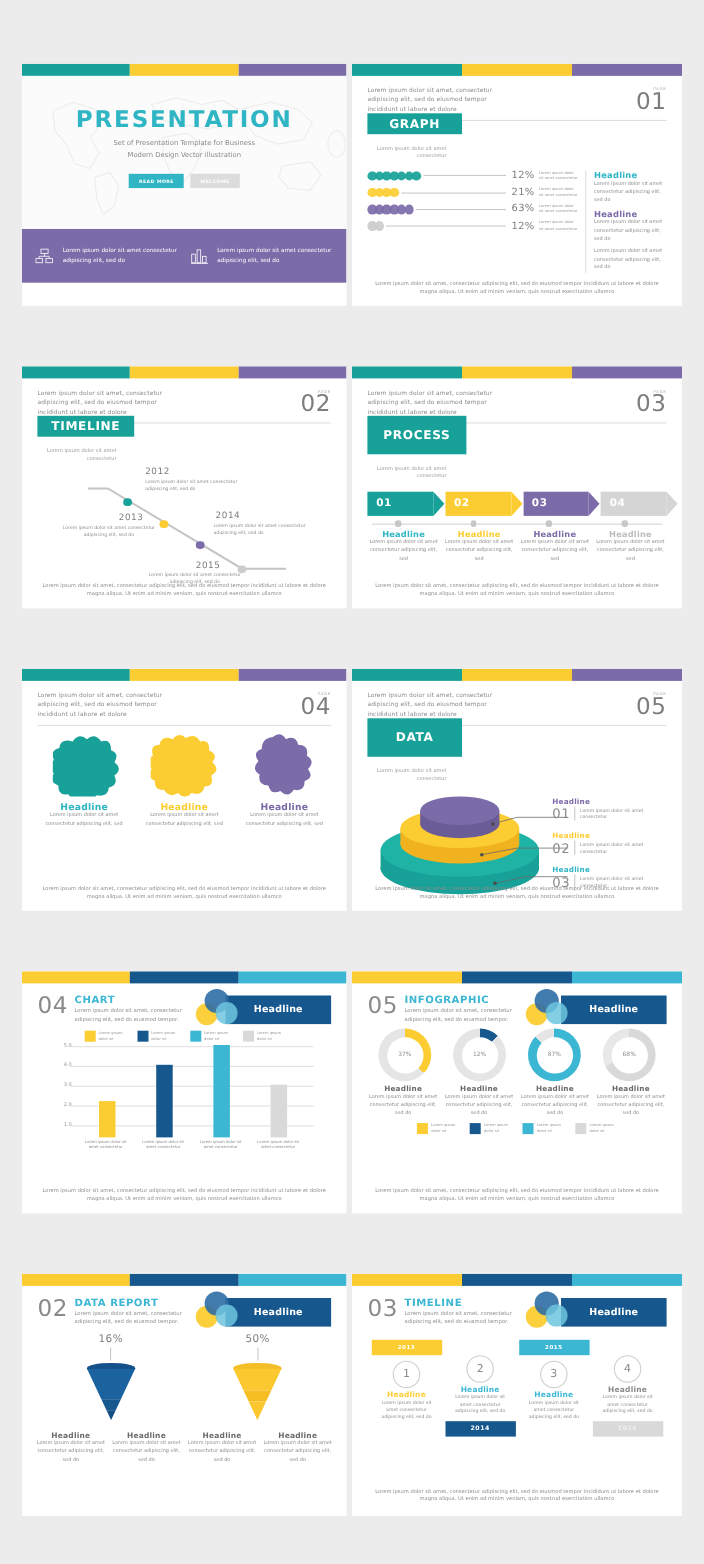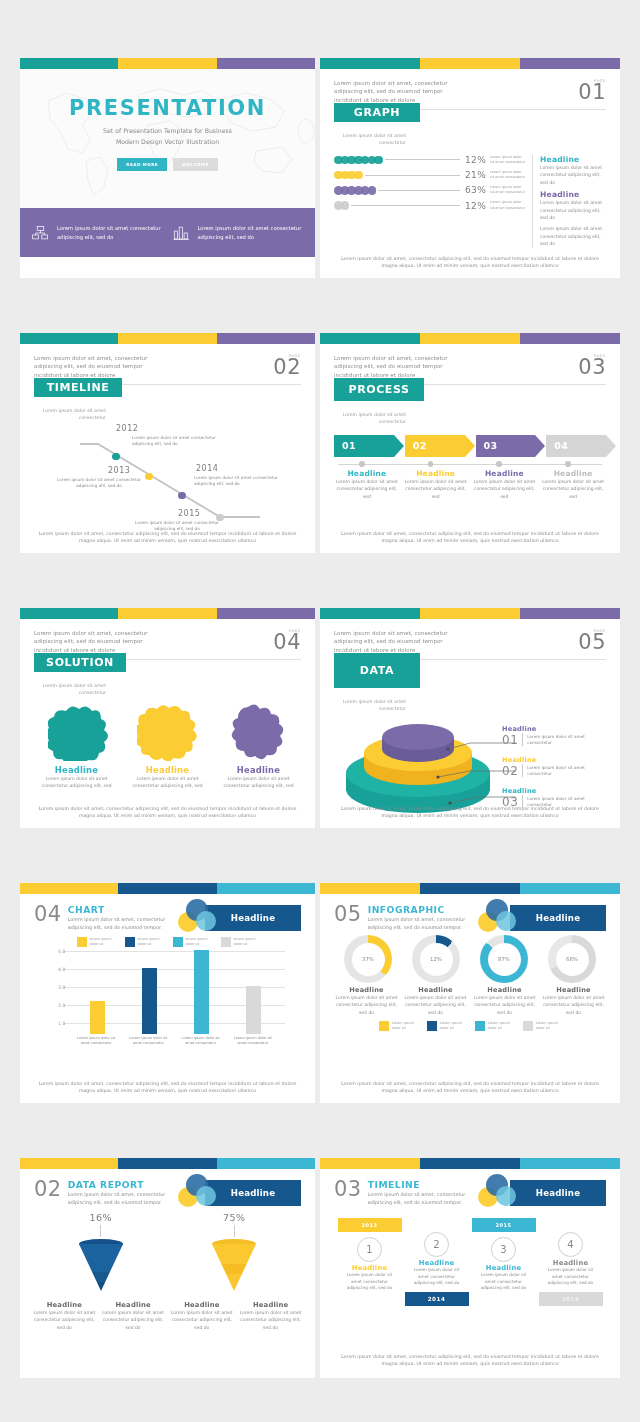--- a/index.html
+++ b/index.html
@@ -305,21 +305,21 @@
 
     <div class="tl-wrap">
       <svg width="295" height="125" style="position:absolute;left:0;top:0">
         <polyline points="60,22 78,22 200,95 240,95" fill="none" stroke="#c4c4c4" stroke-width="1.8"></polyline>
       </svg>
       <div class="tl-node" style="left:92px;top:31px;background:#17A198"></div>
       <div class="tl-node" style="left:125px;top:51px;background:#FCCD32"></div>
       <div class="tl-node" style="left:158px;top:70px;background:#7B6BA8"></div>
       <div class="tl-node" style="left:196px;top:92px;background:#CCCCCC"></div>
 
-      <div class="tl-year" style="left:96px;top:2px">2012</div>
+      <div class="tl-year" style="left:112px;top:2px">2012</div>
       <div class="tl-txt" style="left:112px;top:13px">Lorem ipsum dolor sit amet consectetur adipiscing elit, sed do</div>
 
       <div class="tl-year" style="left:88px;top:44px">2013</div>
       <div class="tl-txt" style="left:27px;top:55px;text-align:center">Lorem ipsum dolor sit amet consectetur adipiscing elit, sed do</div>
 
       <div class="tl-year" style="left:176px;top:42px">2014</div>
       <div class="tl-txt" style="left:174px;top:53px">Lorem ipsum dolor sit amet consectetur adipiscing elit, sed do</div>
 
       <div class="tl-year" style="left:158px;top:87px">2015</div>
       <div class="tl-txt" style="left:105px;top:98px;text-align:center">Lorem ipsum dolor sit amet consectetur adipiscing elit, sed do</div>
@@ -335,21 +335,21 @@
     </div>
     <div class="head-row">
       <div class="lorem-head" style="width:130px">Lorem ipsum dolor sit amet, consectetur adipiscing elit, sed do eiusmod tempor incididunt ut labore et dolore</div>
       <div>
         <div class="page-lbl">PAGE</div>
         <div class="page-num">03</div>
       </div>
     </div>
     <div class="rule"></div>
     <div class="band-row">
-      <div class="band-title" style="width:90px;height:23px">PROCESS</div>
+      <div class="band-title" style="width:90px;height:35px">PROCESS</div>
       <div class="side-note" style="width:72px;margin-top:10px">Lorem ipsum dolor sit amet consectetur</div>
     </div>
 
     <div class="arrows">
       <div class="arrow" style="background:#17A198">
         <span>01</span>
         <i style="position:absolute;right:-10px;top:0;width:0;height:0;border-top:11px solid transparent;border-bottom:11px solid transparent;border-left:10px solid #17A198"></i>
       </div>
       <div class="arrow" style="background:#FCCD32;margin-left:10px">
         <span>02</span>
@@ -400,24 +400,20 @@
       <span style="flex:1;background:#7B6BA8"></span>
     </div>
     <div class="head-row">
       <div class="lorem-head" style="width:130px">Lorem ipsum dolor sit amet, consectetur adipiscing elit, sed do eiusmod tempor incididunt ut labore et dolore</div>
       <div>
         <div class="page-lbl">PAGE</div>
         <div class="page-num">04</div>
       </div>
     </div>
     <div class="rule"></div>
-    <div class="band-row">
-      <div class="band-title" style="width:92px;height:19px">SOLUTION</div>
-      <div class="side-note" style="width:72px;margin-top:10px">Lorem ipsum dolor sit amet consectetur</div>
-    </div>
 
     <div style="display:flex;justify-content:space-around;padding:6px 14px 0;">
       <svg width="62" height="58" viewBox="0 0 62 58">
         <path fill="#17A198" d="M18 8 q6-8 13-2 q7-6 13 2 q9-3 9 8 q8 3 3 11 q8 6 0 12 q4 9-5 11 q-1 9-11 7 q-6 7-13 1 q-7 6-13-2 q-9 2-9-8 q-9-3-4-11 q-7-6 0-12 q-4-9 5-11 q1-9 12-6z"></path>
       </svg>
       <svg width="62" height="58" viewBox="0 0 62 58">
         <path fill="#FCCD32" d="M20 6 q6-7 12-1 q8-5 13 3 q9-2 8 8 q9 4 3 11 q8 7-1 12 q3 10-6 10 q-2 9-12 6 q-6 7-12 0 q-8 5-13-3 q-9 1-8-8 q-9-4-3-11 q-8-7 1-12 q-3-10 6-10 q2-9 12-5z"></path>
       </svg>
       <svg width="62" height="58" viewBox="0 0 62 58">
         <path fill="#7B6BA8" d="M22 4 q7-6 12 2 q9-4 11 5 q10 0 8 10 q8 5 1 12 q6 8-3 11 q0 10-10 8 q-5 8-12 1 q-9 4-11-5 q-10 0-8-10 q-8-5-1-12 q-6-8 3-11 q0-10 10-11z"></path>
@@ -688,21 +684,21 @@
             </defs>
           <ellipse cx="24" cy="6" rx="22" ry="5" fill="#14508A"></ellipse>
           <g clip-path="url(#fc2)">
             <rect x="0" y="6" width="48" height="28" fill="#1B639F"></rect>
             <rect x="0" y="34" width="48" height="10" fill="#17588F"></rect>
             <rect x="0" y="44" width="48" height="12" fill="#134E82"></rect>
           </g>
         </svg>
       </div>
       <div class="fn-col">
-        <div class="fn-pct">75%</div>
+        <div class="fn-pct">50%</div>
         <div class="fn-stem"></div>
         <svg class="funnel" viewBox="0 0 48 55">
           <defs>
               <clipPath id="fc3">
                 <path d="M2 6 h44 l-22 47 z"></path>
               </clipPath>
             </defs>
           <ellipse cx="24" cy="6" rx="22" ry="5" fill="#F3BE28"></ellipse>
           <g clip-path="url(#fc3)">
             <rect x="0" y="6" width="48" height="20" fill="#FBC830"></rect>

